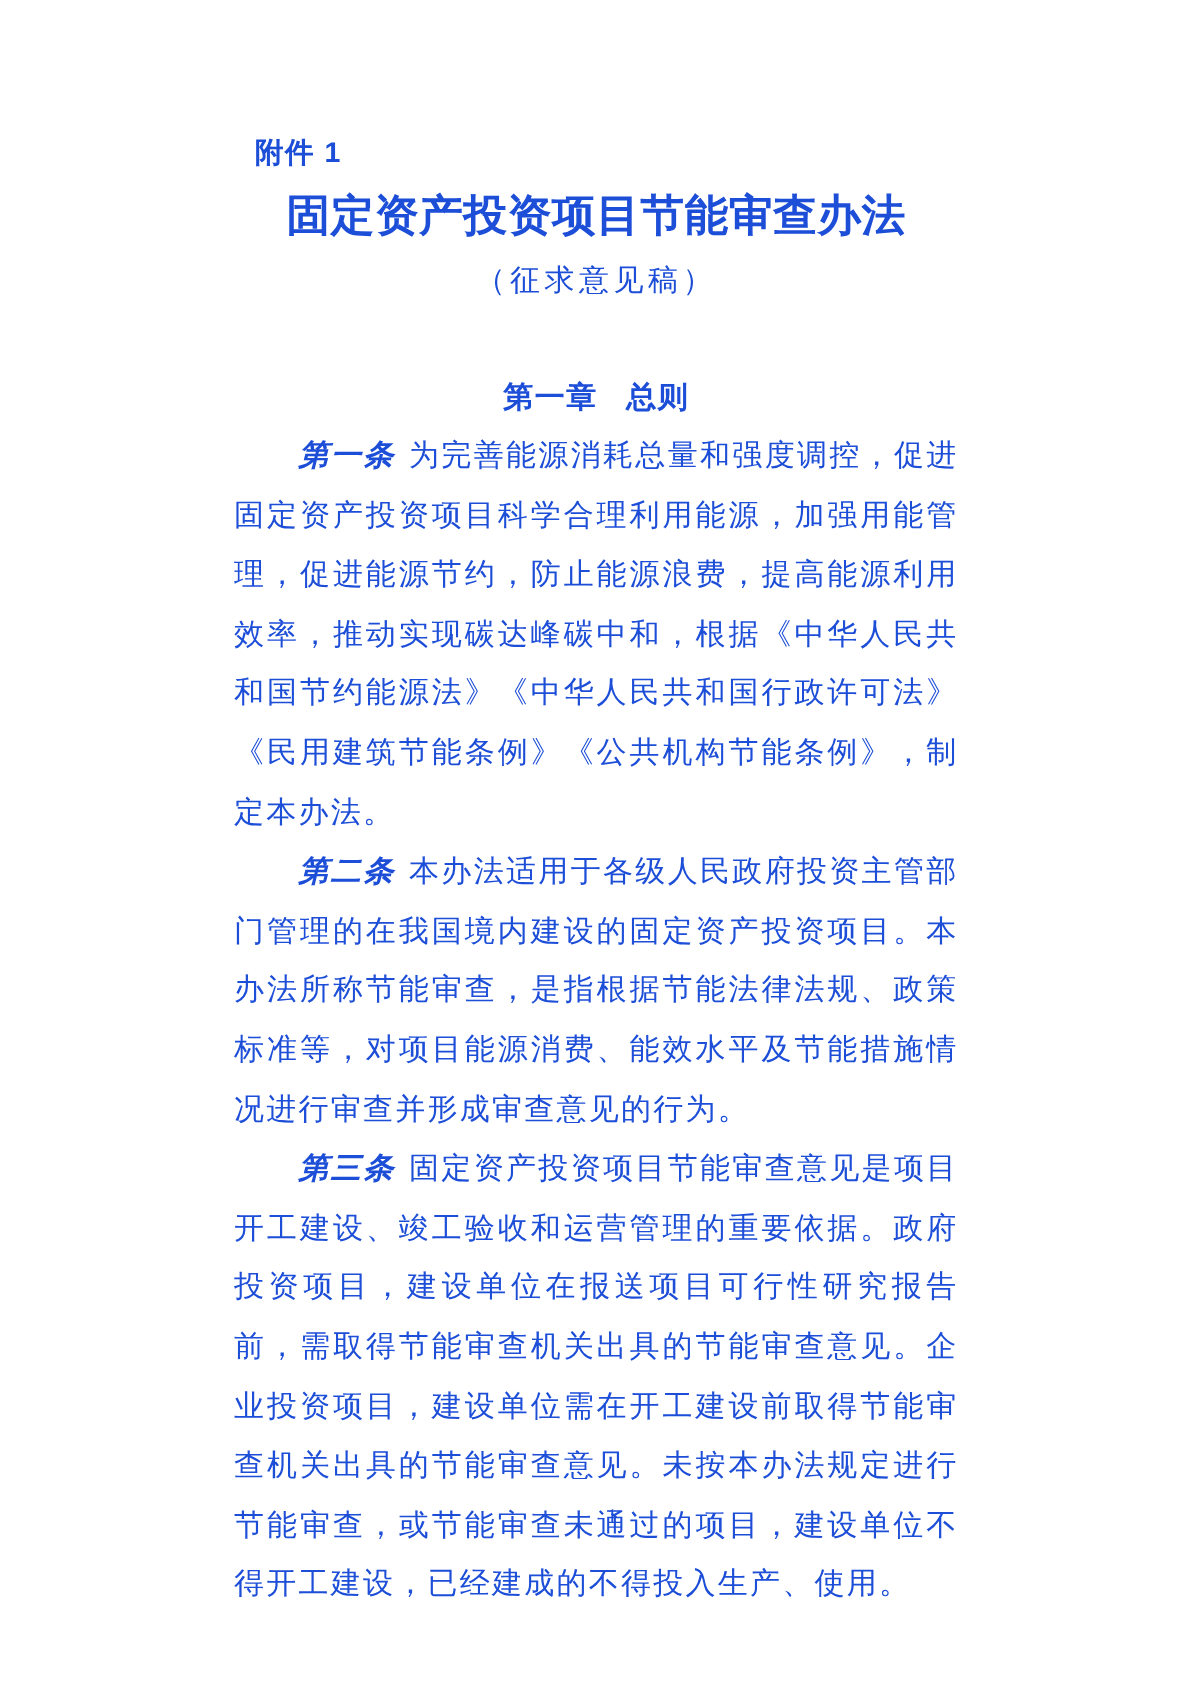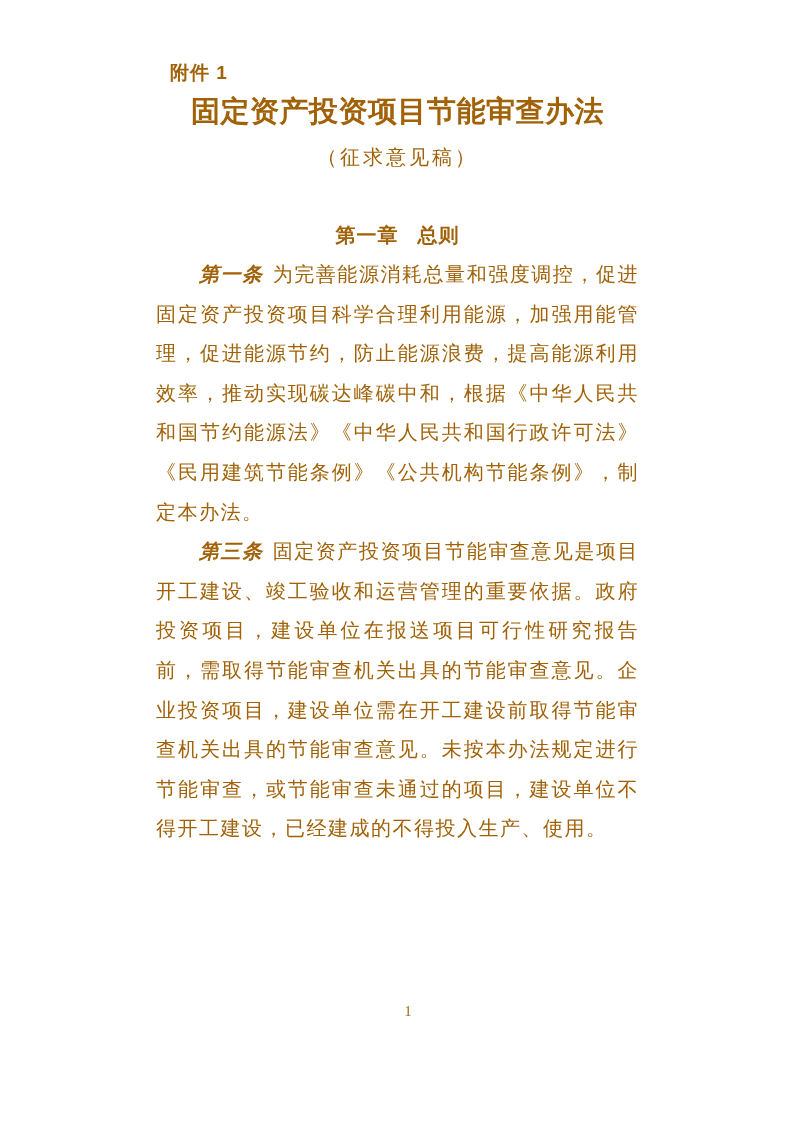--- a/index.html
+++ b/index.html
@@ -6,38 +6,38 @@
     margin: 0;
     padding: 0;
     background: #ffffff;
   }
   .page {
     position: relative;
     width: 694px;
     height: 1123px;
     margin: 0 auto;
     background: #ffffff;
-    color: #a16207;
+    color: #1d4ed8;
     font-family: "Liberation Serif", serif;
     box-sizing: border-box;
-    padding: 60px 105px 0 106px;
+    padding: 90px 105px 0 106px;
     overflow: hidden;
   }
   .attachment {
     font-family: "Liberation Sans", sans-serif;
     font-weight: bold;
     font-size: 19px;
     line-height: 26px;
     margin-left: 14px;
     letter-spacing: 1px;
   }
   .doc-title {
     margin: 10px 0 0 0;
     text-align: center;
-    font-family: Liberation Mono, monospace;
+    font-family: Liberation Sans, sans-serif;
     font-weight: bold;
     font-size: 29px;
     line-height: 36px;
     letter-spacing: 0.5px;
   }
   .doc-subtitle {
     margin-top: 12px;
     text-align: center;
     font-size: 20px;
     line-height: 26px;
@@ -95,20 +95,21 @@
   <div class="doc-subtitle">（征求意见稿）</div>
 
   <h2 class="chapter-heading">
     <span class="chapter-num">第一章</span><span>总则</span>
   </h2>
 
   <div class="body-text">
 
     <p class="article"><span class="article-lead">第一条</span><span>为完善能源消耗总量和强度调控，促进固定资产投资项目科学合理利用能源，加强用能管理，促进能源节约，防止能源浪费，提高能源利用效率，推动实现碳达峰碳中和，根据《中华人民共和国节约能源法》《中华人民共和国行政许可法》《民用建筑节能条例》《公共机构节能条例》，制定本办法。</span></p>
 
+    <p class="article"><span class="article-lead">第二条</span><span>本办法适用于各级人民政府投资主管部门管理的在我国境内建设的固定资产投资项目。本办法所称节能审查，是指根据节能法律法规、政策标准等，对项目能源消费、能效水平及节能措施情况进行审查并形成审查意见的行为。</span></p>
 
     <p class="article"><span class="article-lead">第三条</span><span>固定资产投资项目节能审查意见是项目开工建设、竣工验收和运营管理的重要依据。政府投资项目，建设单位在报送项目可行性研究报告前，需取得节能审查机关出具的节能审查意见。企业投资项目，建设单位需在开工建设前取得节能审查机关出具的节能审查意见。未按本办法规定进行节能审查，或节能审查未通过的项目，建设单位不得开工建设，已经建成的不得投入生产、使用。</span></p>
 
 
   </div>
 
   <div class="page-number">1</div>
 
 </div>
 

